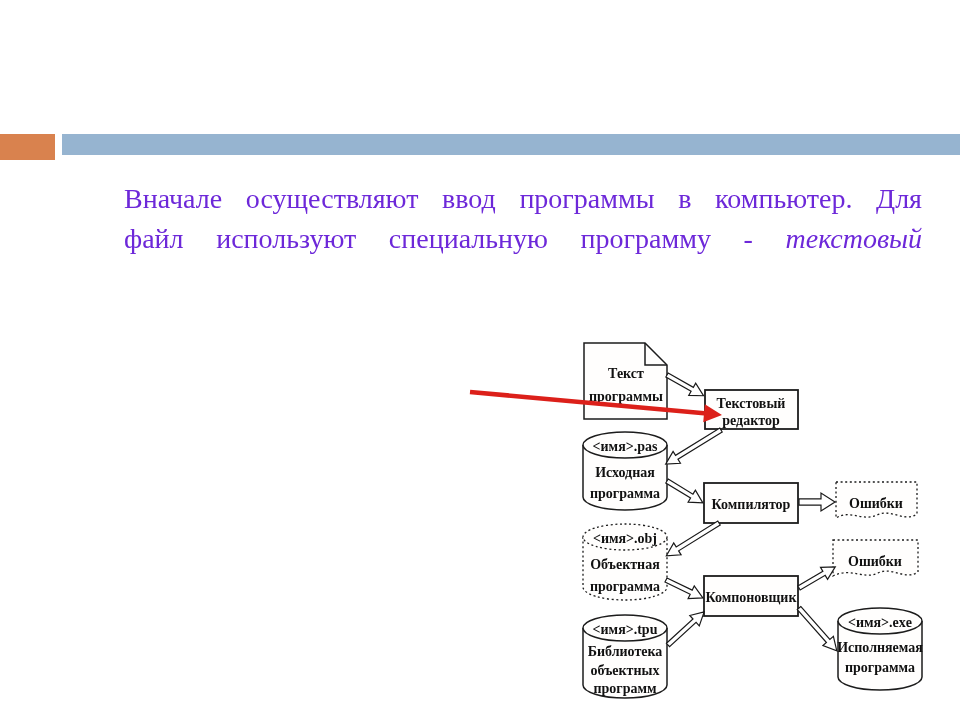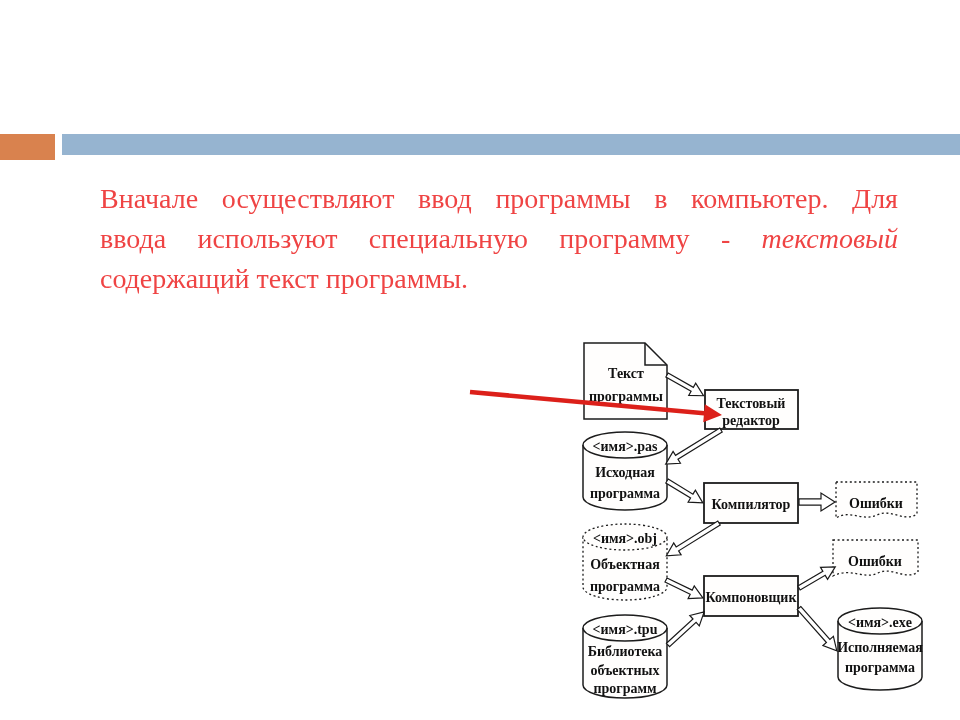--- a/index.html
+++ b/index.html
@@ -4,21 +4,21 @@
 <style>
   html,body { margin:0; padding:0; }
   body {
     width:960px; height:720px; position:relative; overflow:hidden;
     background:#ffffff;
     font-family:"Liberation Serif", serif;
   }
   .bar-orange { position:absolute; left:0; top:134px; width:55px; height:26px; background:#d9824e; }
   .bar-blue   { position:absolute; left:62px; top:134px; width:898px; height:21px; background:#96b4d0; }
 
-  .para { position:absolute; left:100px; top:179px; width:798px; color:#ef4444; }
+  .para { position:absolute; left:124px; top:179px; width:798px; color:#6d28d9; }
   .pline { font-size:28px; line-height:40px; height:40px; overflow:hidden; }
   .just  { text-align:justify; text-align-last:justify; }
   .it    { font-style:italic; }
 
   .diagram { position:absolute; left:460px; top:335px; width:480px; height:385px; }
   .diagram text {
     font-family:"Liberation Serif", serif;
     font-weight:bold; font-size:14px; fill:#111;
     text-anchor:middle;
   }
@@ -29,22 +29,21 @@
   .fold   { fill:none; stroke:#1c1c1c; stroke-width:1.5; }
 </style>
 </head>
 <body>
 
 <div class="bar-orange"></div>
 <div class="bar-blue"></div>
 
 <div class="para">
   <div class="pline just"><span>Вначале осуществляют ввод программы в компьютер. Для</span></div>
-  <div class="pline just"><span>ввода используют специальную программу - </span><span class="it">текстовый</span></div>
-  <div class="pline"><span>содержащий текст программы.</span></div>
+  <div class="pline just"><span>файл используют специальную программу - </span><span class="it">текстовый</span></div>
 </div>
 
 <svg class="diagram" viewBox="0 0 480 385">
 
   <g>
     <path class="shape" d="M124,8 H185 L207,30 V84 H124 Z"></path>
     <path class="fold" d="M185,8 V30 H207"></path>
     <text x="166" y="43">Текст</text>
     <text x="166" y="66">программы</text>
   </g>

